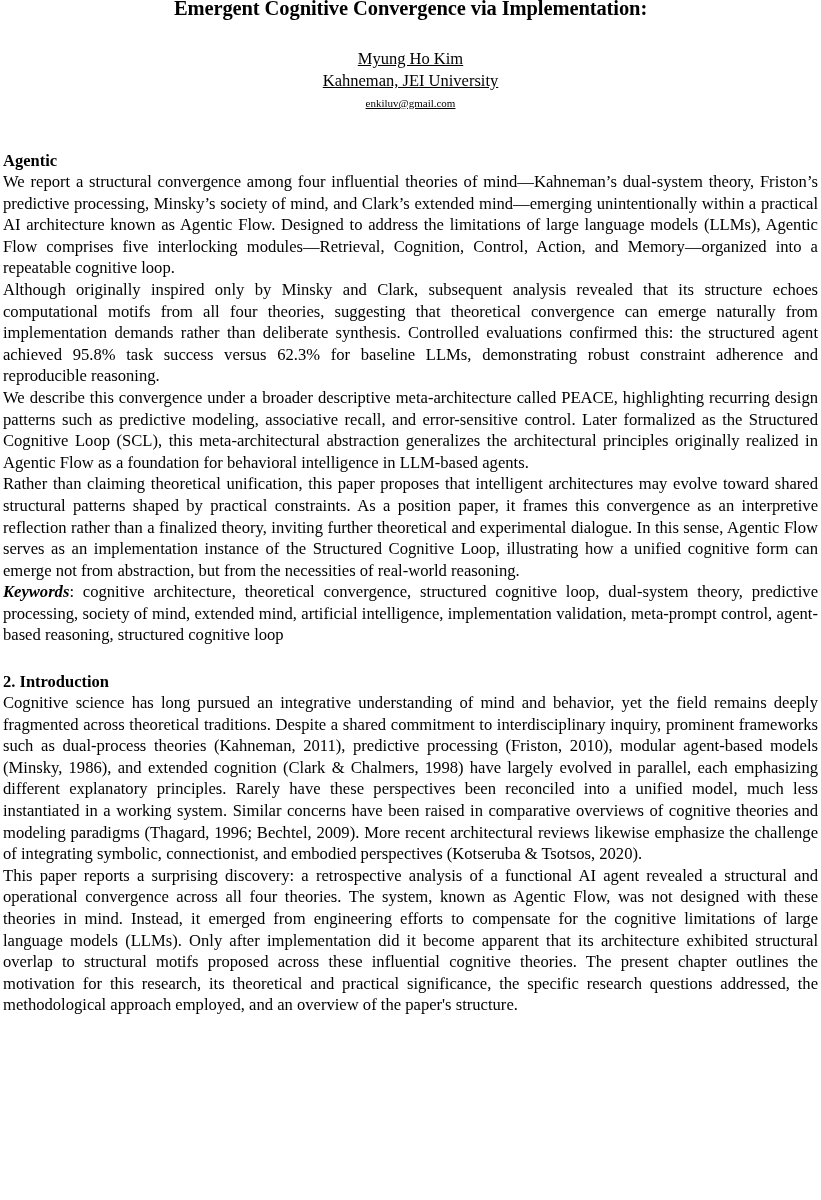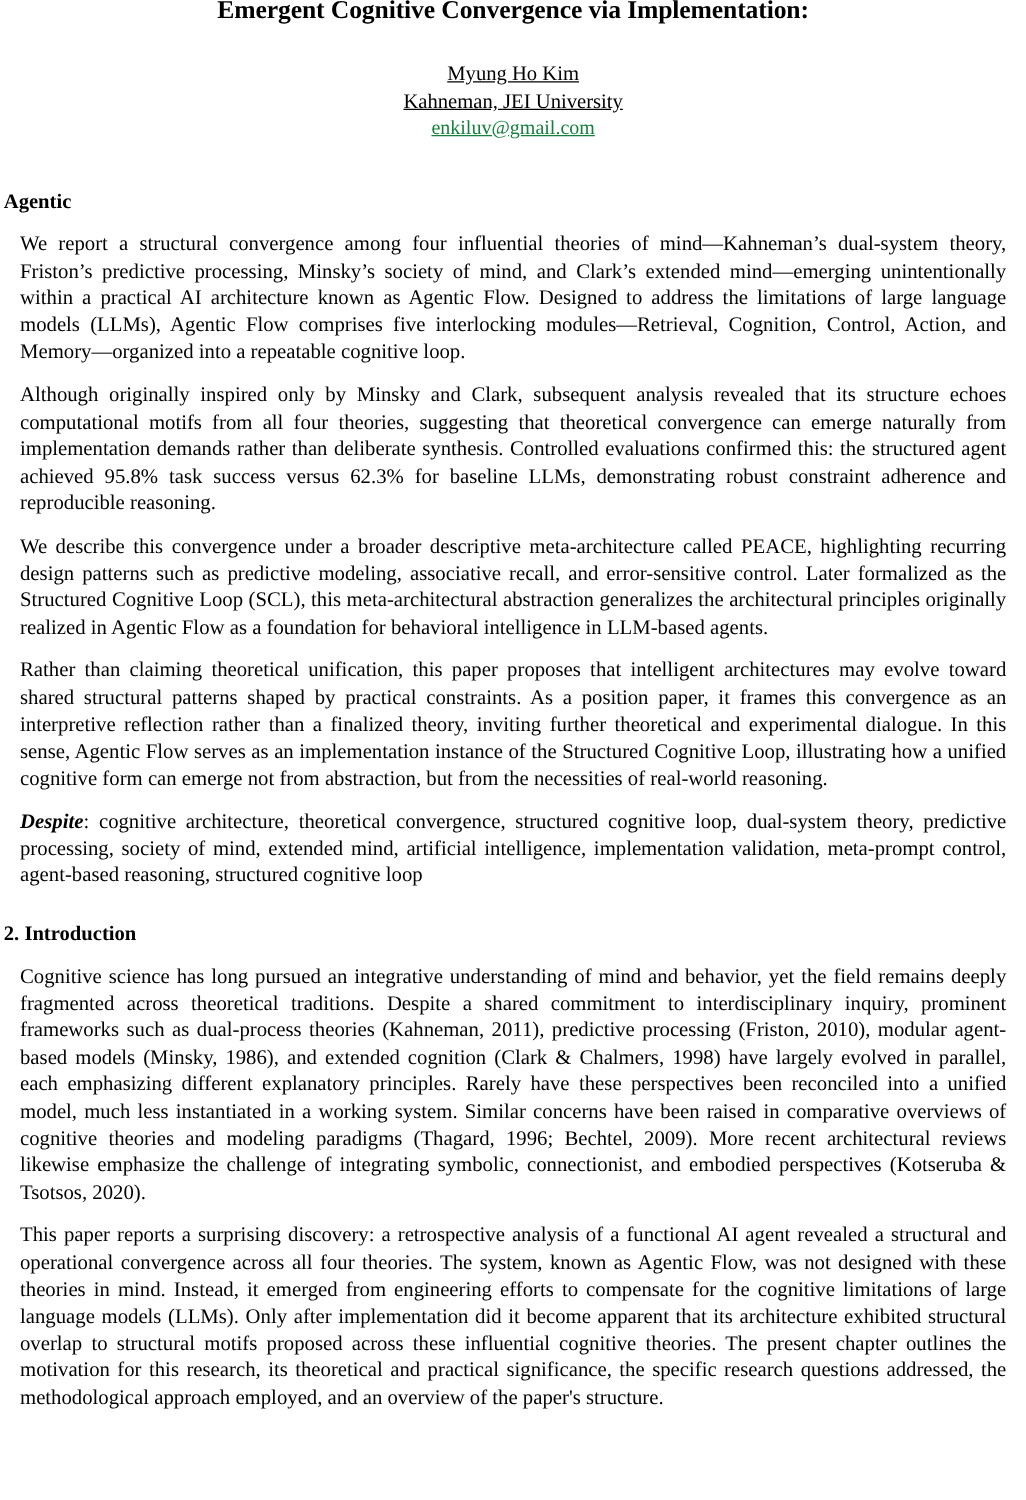--- a/index.html
+++ b/index.html
@@ -42,23 +42,23 @@
     text-align: center;
     margin-top: 26px;
     text-decoration: underline;
   }
   .author-name,
   .author-affil {
     font-size: 16.5px;
     line-height: 22px;
   }
   .author-email {
-    font-size: 16px;
+    font-size: 11px;
     line-height: 22px;
-    color: #15803d;
+    color: #000000;
     text-decoration: underline;
     display: inline-block;
   }
   
   .section-heading {
     font-size: 16.5px;
     font-weight: bold;
     line-height: 21px;
     margin: 0;
   }
@@ -66,21 +66,21 @@
     margin-top: 36px;
   }
   .intro-heading {
     margin-top: 25px;
   }
   p.body-par {
     font-size: 16.6px;
     line-height: 21.6px;
     text-align: justify;
     text-justify: inter-word;
-    margin: 13px;
+    margin: 0;
     hyphens: none;
   }
   .kw-label {
     font-weight: bold;
     font-style: italic;
   }
   .no-justify-last {
     text-align-last: left;
   }
 </style>
@@ -101,20 +101,20 @@
     </div>
   </div>
 
   <div class="section-heading abstract-heading">Agentic</div>
 
   <p class="body-par no-justify-last">We report a structural convergence among four influential theories of mind—Kahneman’s dual-system theory, Friston’s predictive processing, Minsky’s society of mind, and Clark’s extended mind—emerging unintentionally within a practical AI architecture known as Agentic Flow. Designed to address the limitations of large language models (LLMs), Agentic Flow comprises five interlocking modules—Retrieval, Cognition, Control, Action, and Memory—organized into a repeatable cognitive loop.</p>
   <p class="body-par no-justify-last">Although originally inspired only by Minsky and Clark, subsequent analysis revealed that its structure echoes computational motifs from all four theories, suggesting that theoretical convergence can emerge naturally from implementation demands rather than deliberate synthesis. Controlled evaluations confirmed this: the structured agent achieved 95.8% task success versus 62.3% for baseline LLMs, demonstrating robust constraint adherence and reproducible reasoning.</p>
   <p class="body-par no-justify-last">We describe this convergence under a broader descriptive meta-architecture called PEACE, highlighting recurring design patterns such as predictive modeling, associative recall, and error-sensitive control. Later formalized as the Structured Cognitive Loop (SCL), this meta-architectural abstraction generalizes the architectural principles originally realized in Agentic Flow as a foundation for behavioral intelligence in LLM-based agents.</p>
   <p class="body-par no-justify-last">Rather than claiming theoretical unification, this paper proposes that intelligent architectures may evolve toward shared structural patterns shaped by practical constraints. As a position paper, it frames this convergence as an interpretive reflection rather than a finalized theory, inviting further theoretical and experimental dialogue. In this sense, Agentic Flow serves as an implementation instance of the Structured Cognitive Loop, illustrating how a unified cognitive form can emerge not from abstraction, but from the necessities of real-world reasoning.</p>
 
-  <p class="body-par no-justify-last"><span class="kw-label">Despite</span><span>:</span> <span>cognitive architecture, theoretical convergence, structured cognitive loop, dual-system theory, predictive processing, society of mind, extended mind, artificial intelligence, implementation validation, meta-prompt control, agent-based reasoning, structured cognitive loop</span></p>
+  <p class="body-par no-justify-last"><span class="kw-label">Keywords</span><span>:</span> <span>cognitive architecture, theoretical convergence, structured cognitive loop, dual-system theory, predictive processing, society of mind, extended mind, artificial intelligence, implementation validation, meta-prompt control, agent-based reasoning, structured cognitive loop</span></p>
 
   <div class="section-heading intro-heading">2. Introduction</div>
 
   <p class="body-par no-justify-last">Cognitive science has long pursued an integrative understanding of mind and behavior, yet the field remains deeply fragmented across theoretical traditions. Despite a shared commitment to interdisciplinary inquiry, prominent frameworks such as dual-process theories (Kahneman, 2011), predictive processing (Friston, 2010), modular agent-based models (Minsky, 1986), and extended cognition (Clark &amp; Chalmers, 1998) have largely evolved in parallel, each emphasizing different explanatory principles. Rarely have these perspectives been reconciled into a unified model, much less instantiated in a working system. Similar concerns have been raised in comparative overviews of cognitive theories and modeling paradigms (Thagard, 1996; Bechtel, 2009). More recent architectural reviews likewise emphasize the challenge of integrating symbolic, connectionist, and embodied perspectives (Kotseruba &amp; Tsotsos, 2020).</p>
   <p class="body-par no-justify-last">This paper reports a surprising discovery: a retrospective analysis of a functional AI agent revealed a structural and operational convergence across all four theories. The system, known as Agentic Flow, was not designed with these theories in mind. Instead, it emerged from engineering efforts to compensate for the cognitive limitations of large language models (LLMs). Only after implementation did it become apparent that its architecture exhibited structural overlap to structural motifs proposed across these influential cognitive theories. The present chapter outlines the motivation for this research, its theoretical and practical significance, the specific research questions addressed, the methodological approach employed, and an overview of the paper's structure.</p>
 
 </div>
 
 </body></html>

